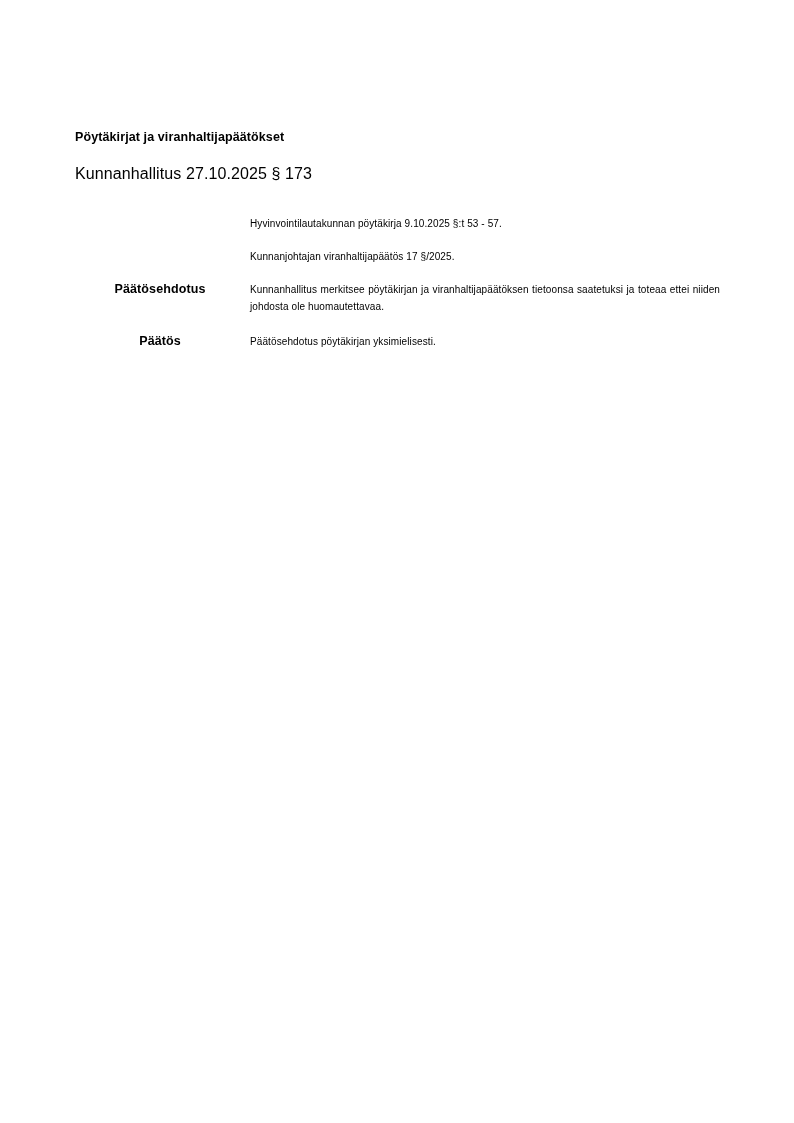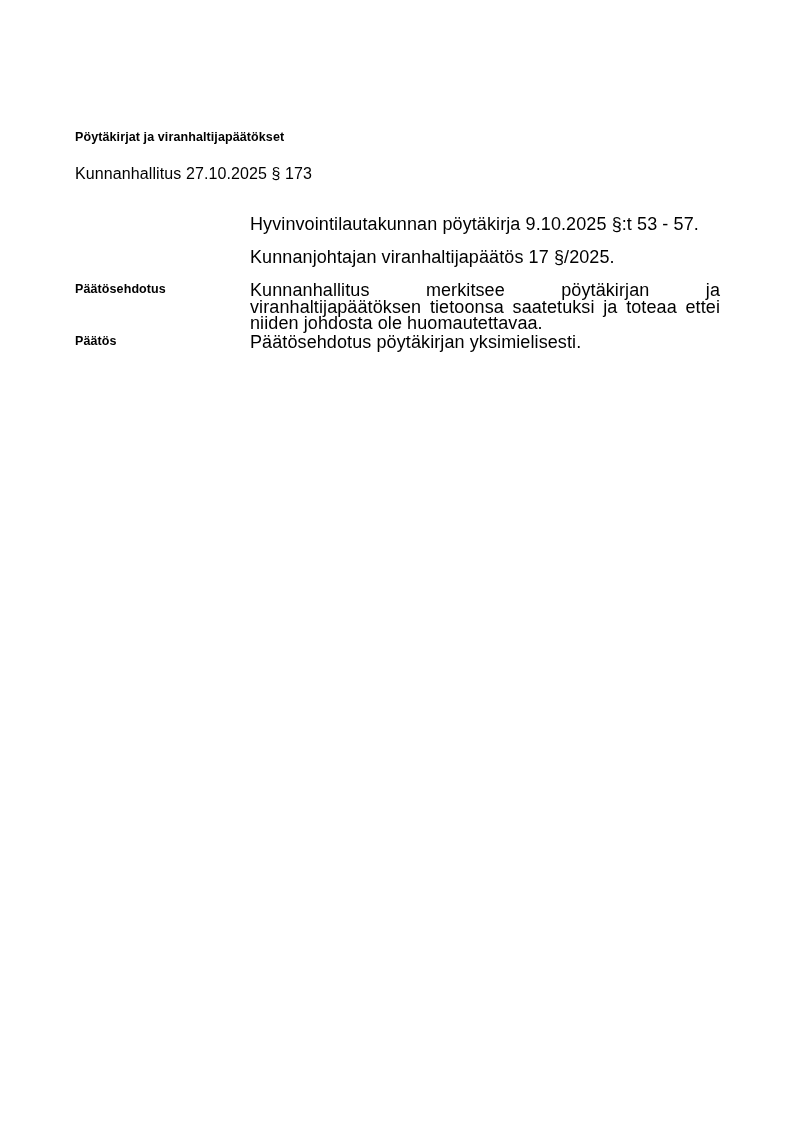--- a/index.html
+++ b/index.html
@@ -44,27 +44,28 @@
     width: 645px;
   }
   .row .label {
     position: absolute;
     left: 0;
     top: 0;
     width: 170px;
     font-size: 12.5px;
     font-weight: bold;
     letter-spacing: 0.1px;
+    text-align: center;
   }
   .row .body {
     position: absolute;
     left: 175px;
     top: 0;
     width: 470px;
-    font-size: 18px;
+    font-size: 10px;
     font-weight: normal;
     line-height: 16.5px;
     letter-spacing: 0.1px;
     text-align: justify;
   }
   .row-1 { top: 199px; }
   .row-2 { top: 232px; }
   .row-3 { top: 265px; }
   .row-4 { top: 317px; }
   .nowrap-body { white-space: nowrap; }

